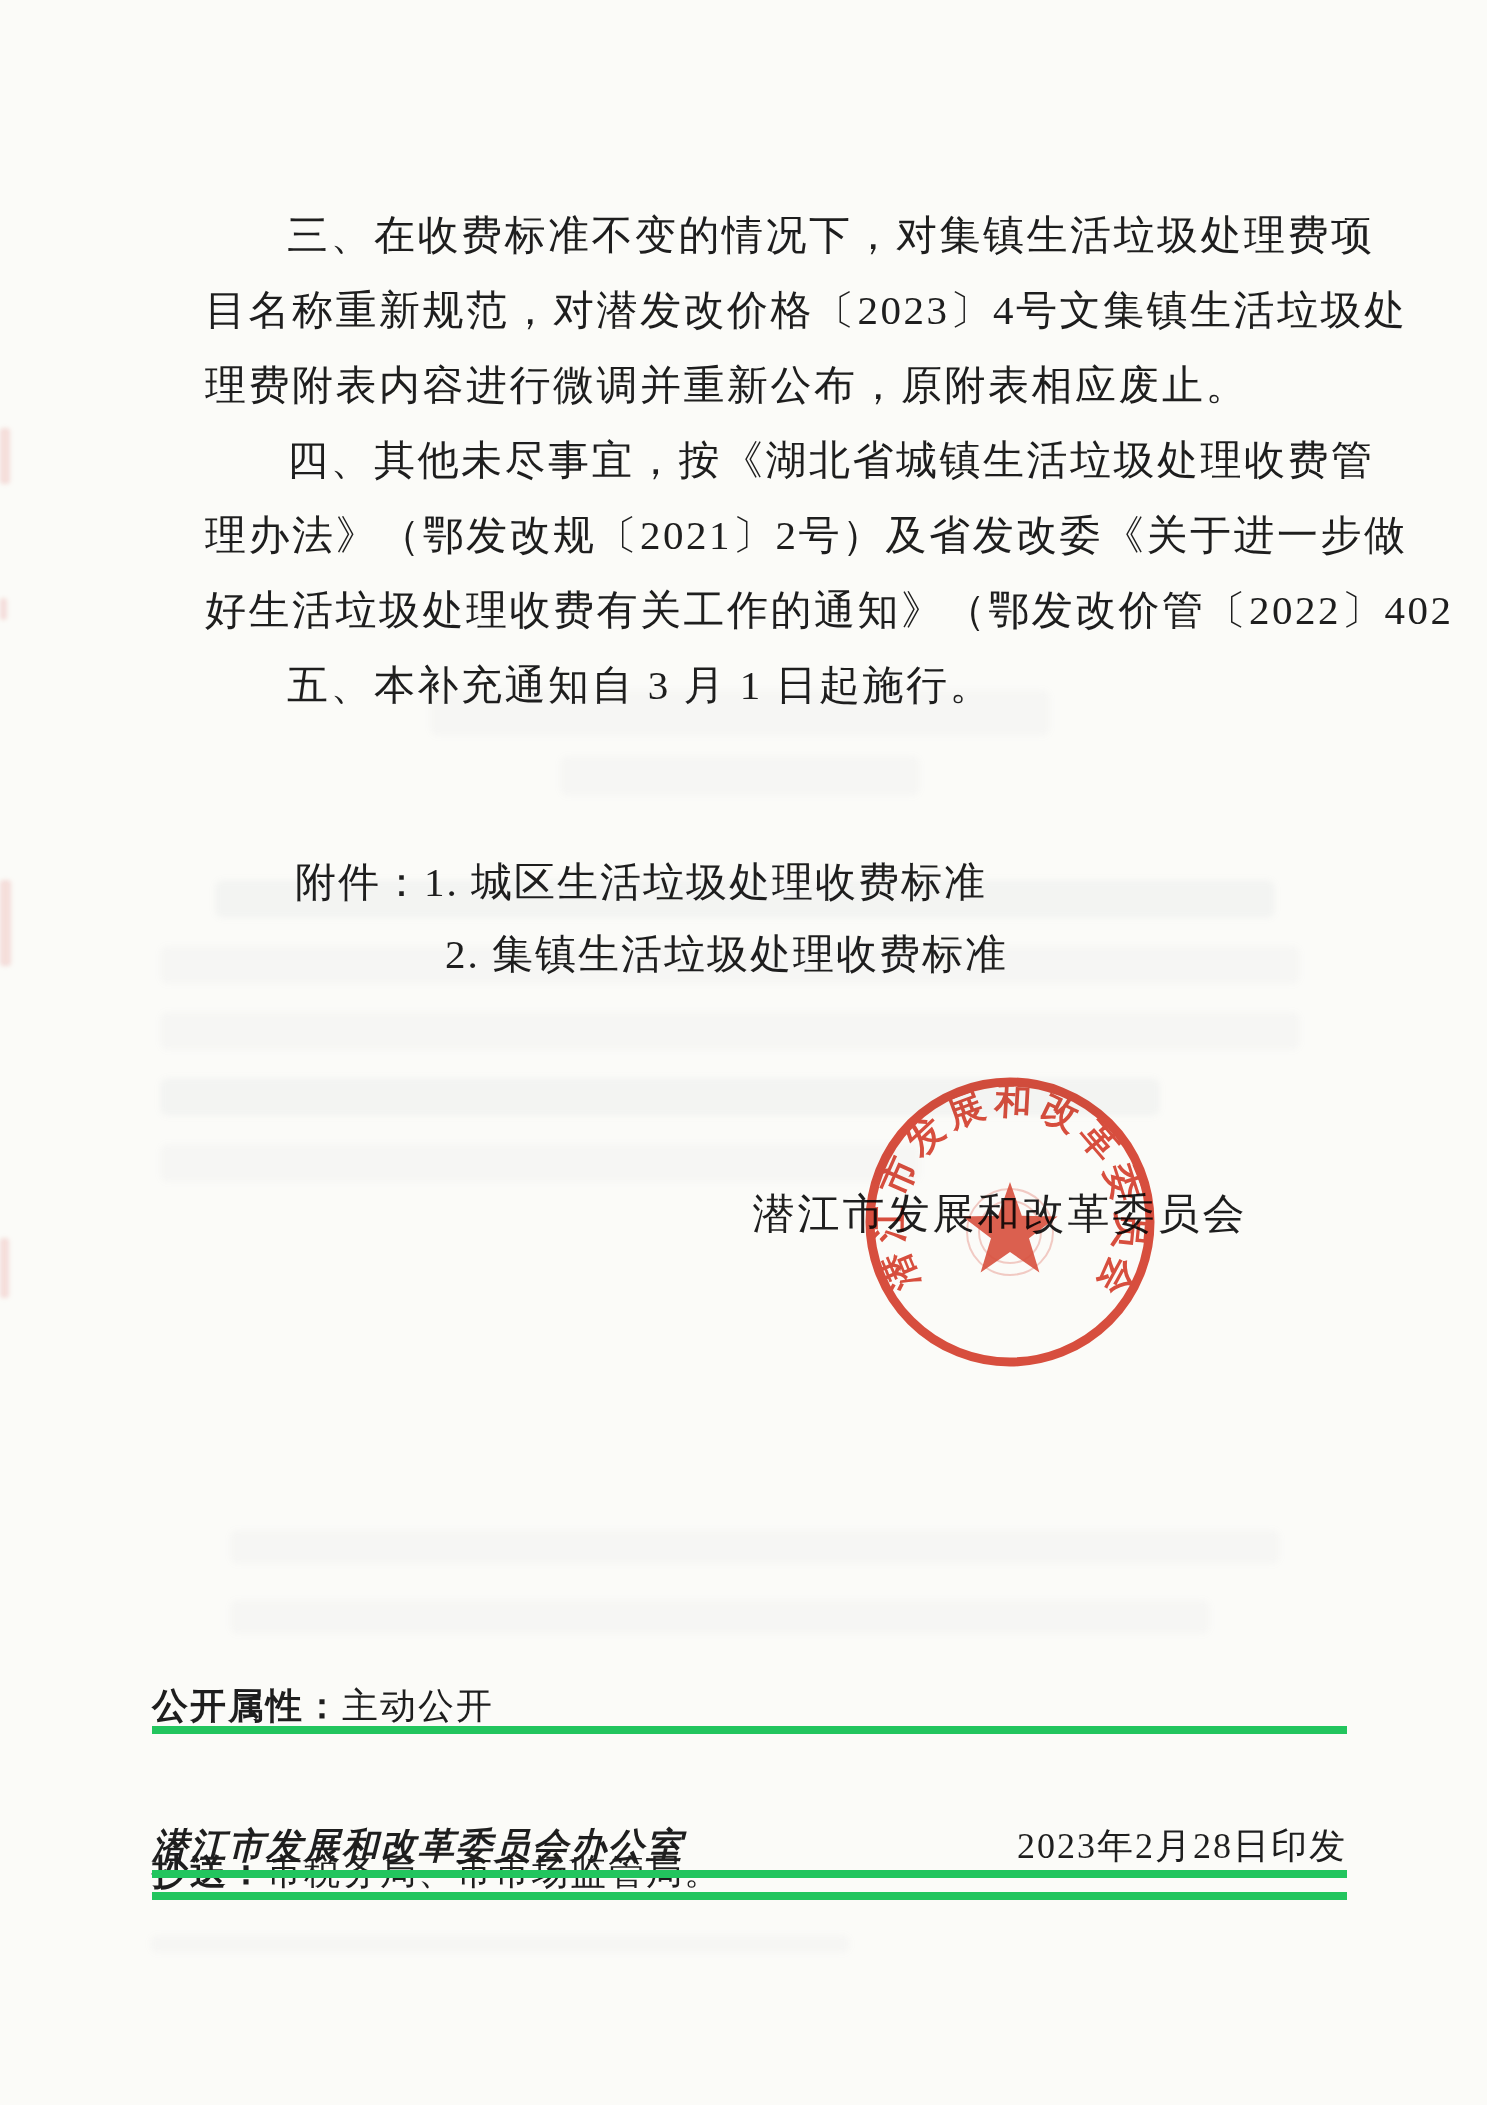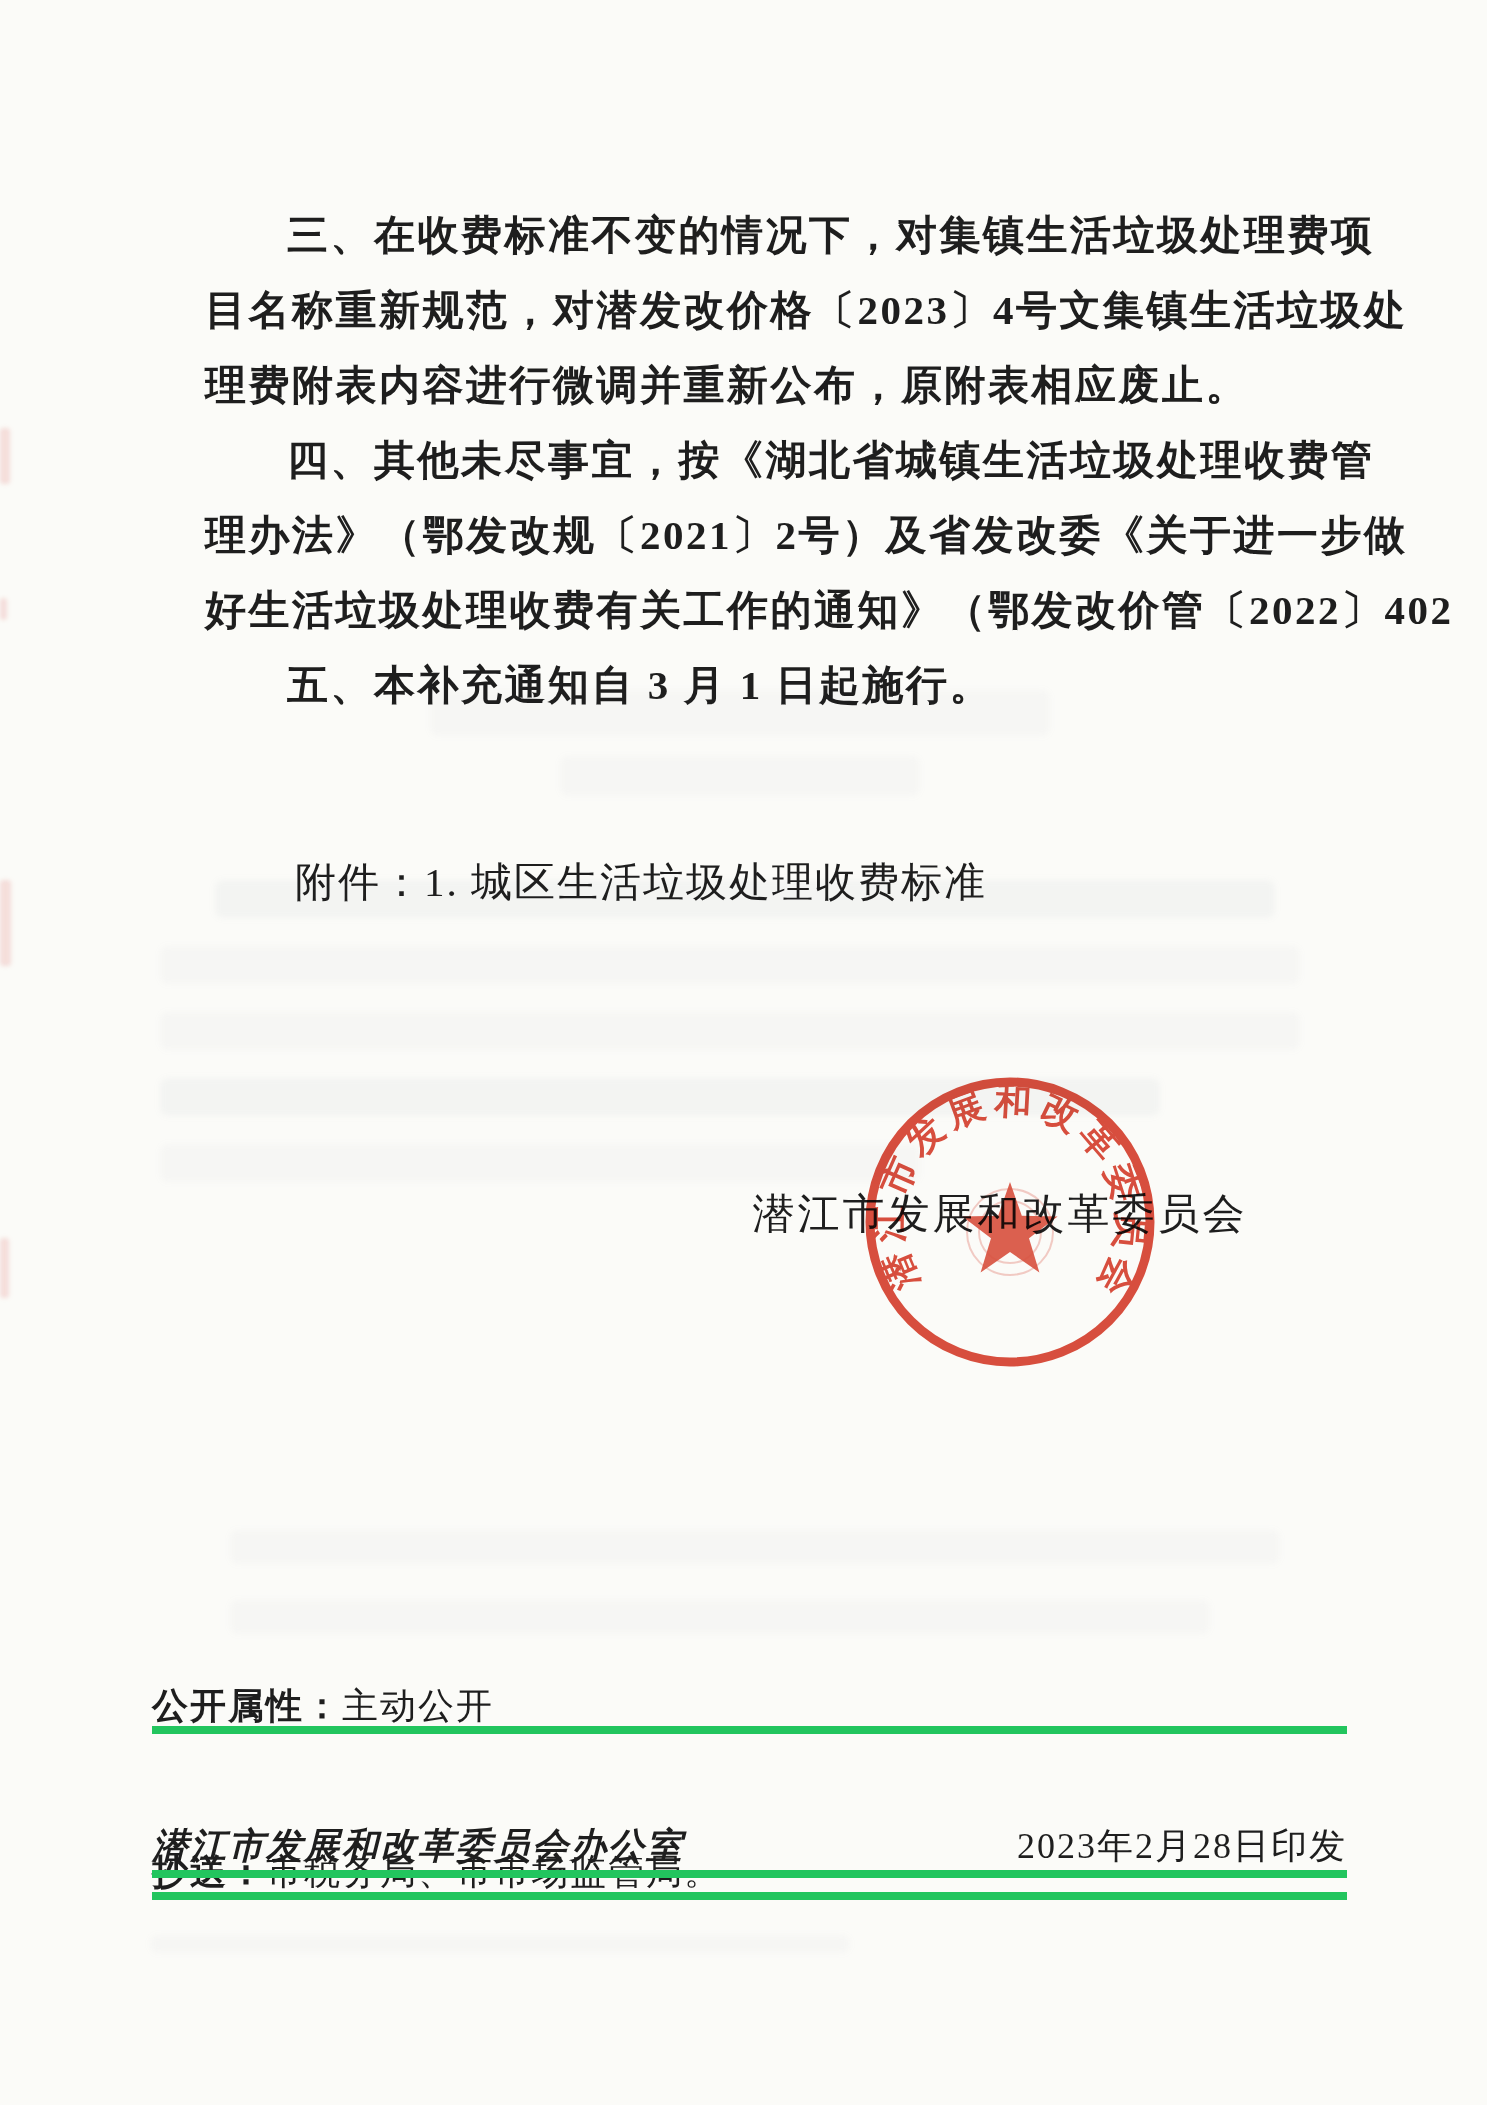--- a/index.html
+++ b/index.html
@@ -9,21 +9,21 @@
     font-family:"Liberation Serif","DejaVu Serif",serif;
     color:#1e1e1e;
     position:relative;
     overflow:hidden;
   }
   .page{position:absolute;inset:0;}
 
   
   .content{
     position:absolute;left:205px;top:198px;width:1145px;
-    font-size:41px;letter-spacing:2.5px;line-height:75px;font-weight:bold;
+    font-size:41px;letter-spacing:2.5px;line-height:75px;
   }
   .content p{margin:0;white-space:nowrap;}
   .content p.indent{padding-left:82px;}
 
   
   .attachments{
     position:absolute;left:213px;top:846px;width:1145px;
     font-size:41px;letter-spacing:2px;line-height:72px;
   }
   .attachments .a1{padding-left:82px;margin:0;white-space:nowrap;}
@@ -86,20 +86,21 @@
     <p>目名称重新规范，对潜发改价格〔2023〕4号文集镇生活垃圾处</p>
     <p>理费附表内容进行微调并重新公布，原附表相应废止。</p>
     <p class="indent">四、其他未尽事宜，按《湖北省城镇生活垃圾处理收费管</p>
     <p>理办法》（鄂发改规〔2021〕2号）及省发改委《关于进一步做</p>
     <p>好生活垃圾处理收费有关工作的通知》（鄂发改价管〔2022〕402</p>
     <p class="indent">五、本补充通知自 3 月 1 日起施行。</p>
   </main>
 
   <section class="attachments">
     <p class="a1">附件：1. 城区生活垃圾处理收费标准</p>
+    <p class="a2">2. 集镇生活垃圾处理收费标准</p>
   </section>
 
   <section class="signature">
     <p class="org">潜江市发展和改革委员会</p>
   </section>
 
   <svg class="stamp" viewBox="0 0 300 300" aria-hidden="true">
     <circle cx="150" cy="150" r="140" fill="none" stroke="#d8402e" stroke-width="9"></circle>
     <circle cx="150" cy="160" r="43" fill="none" stroke="#d8402e" stroke-width="2" opacity="0.28"></circle>
     <circle cx="150" cy="160" r="31" fill="none" stroke="#d8402e" stroke-width="2" opacity="0.28"></circle>

